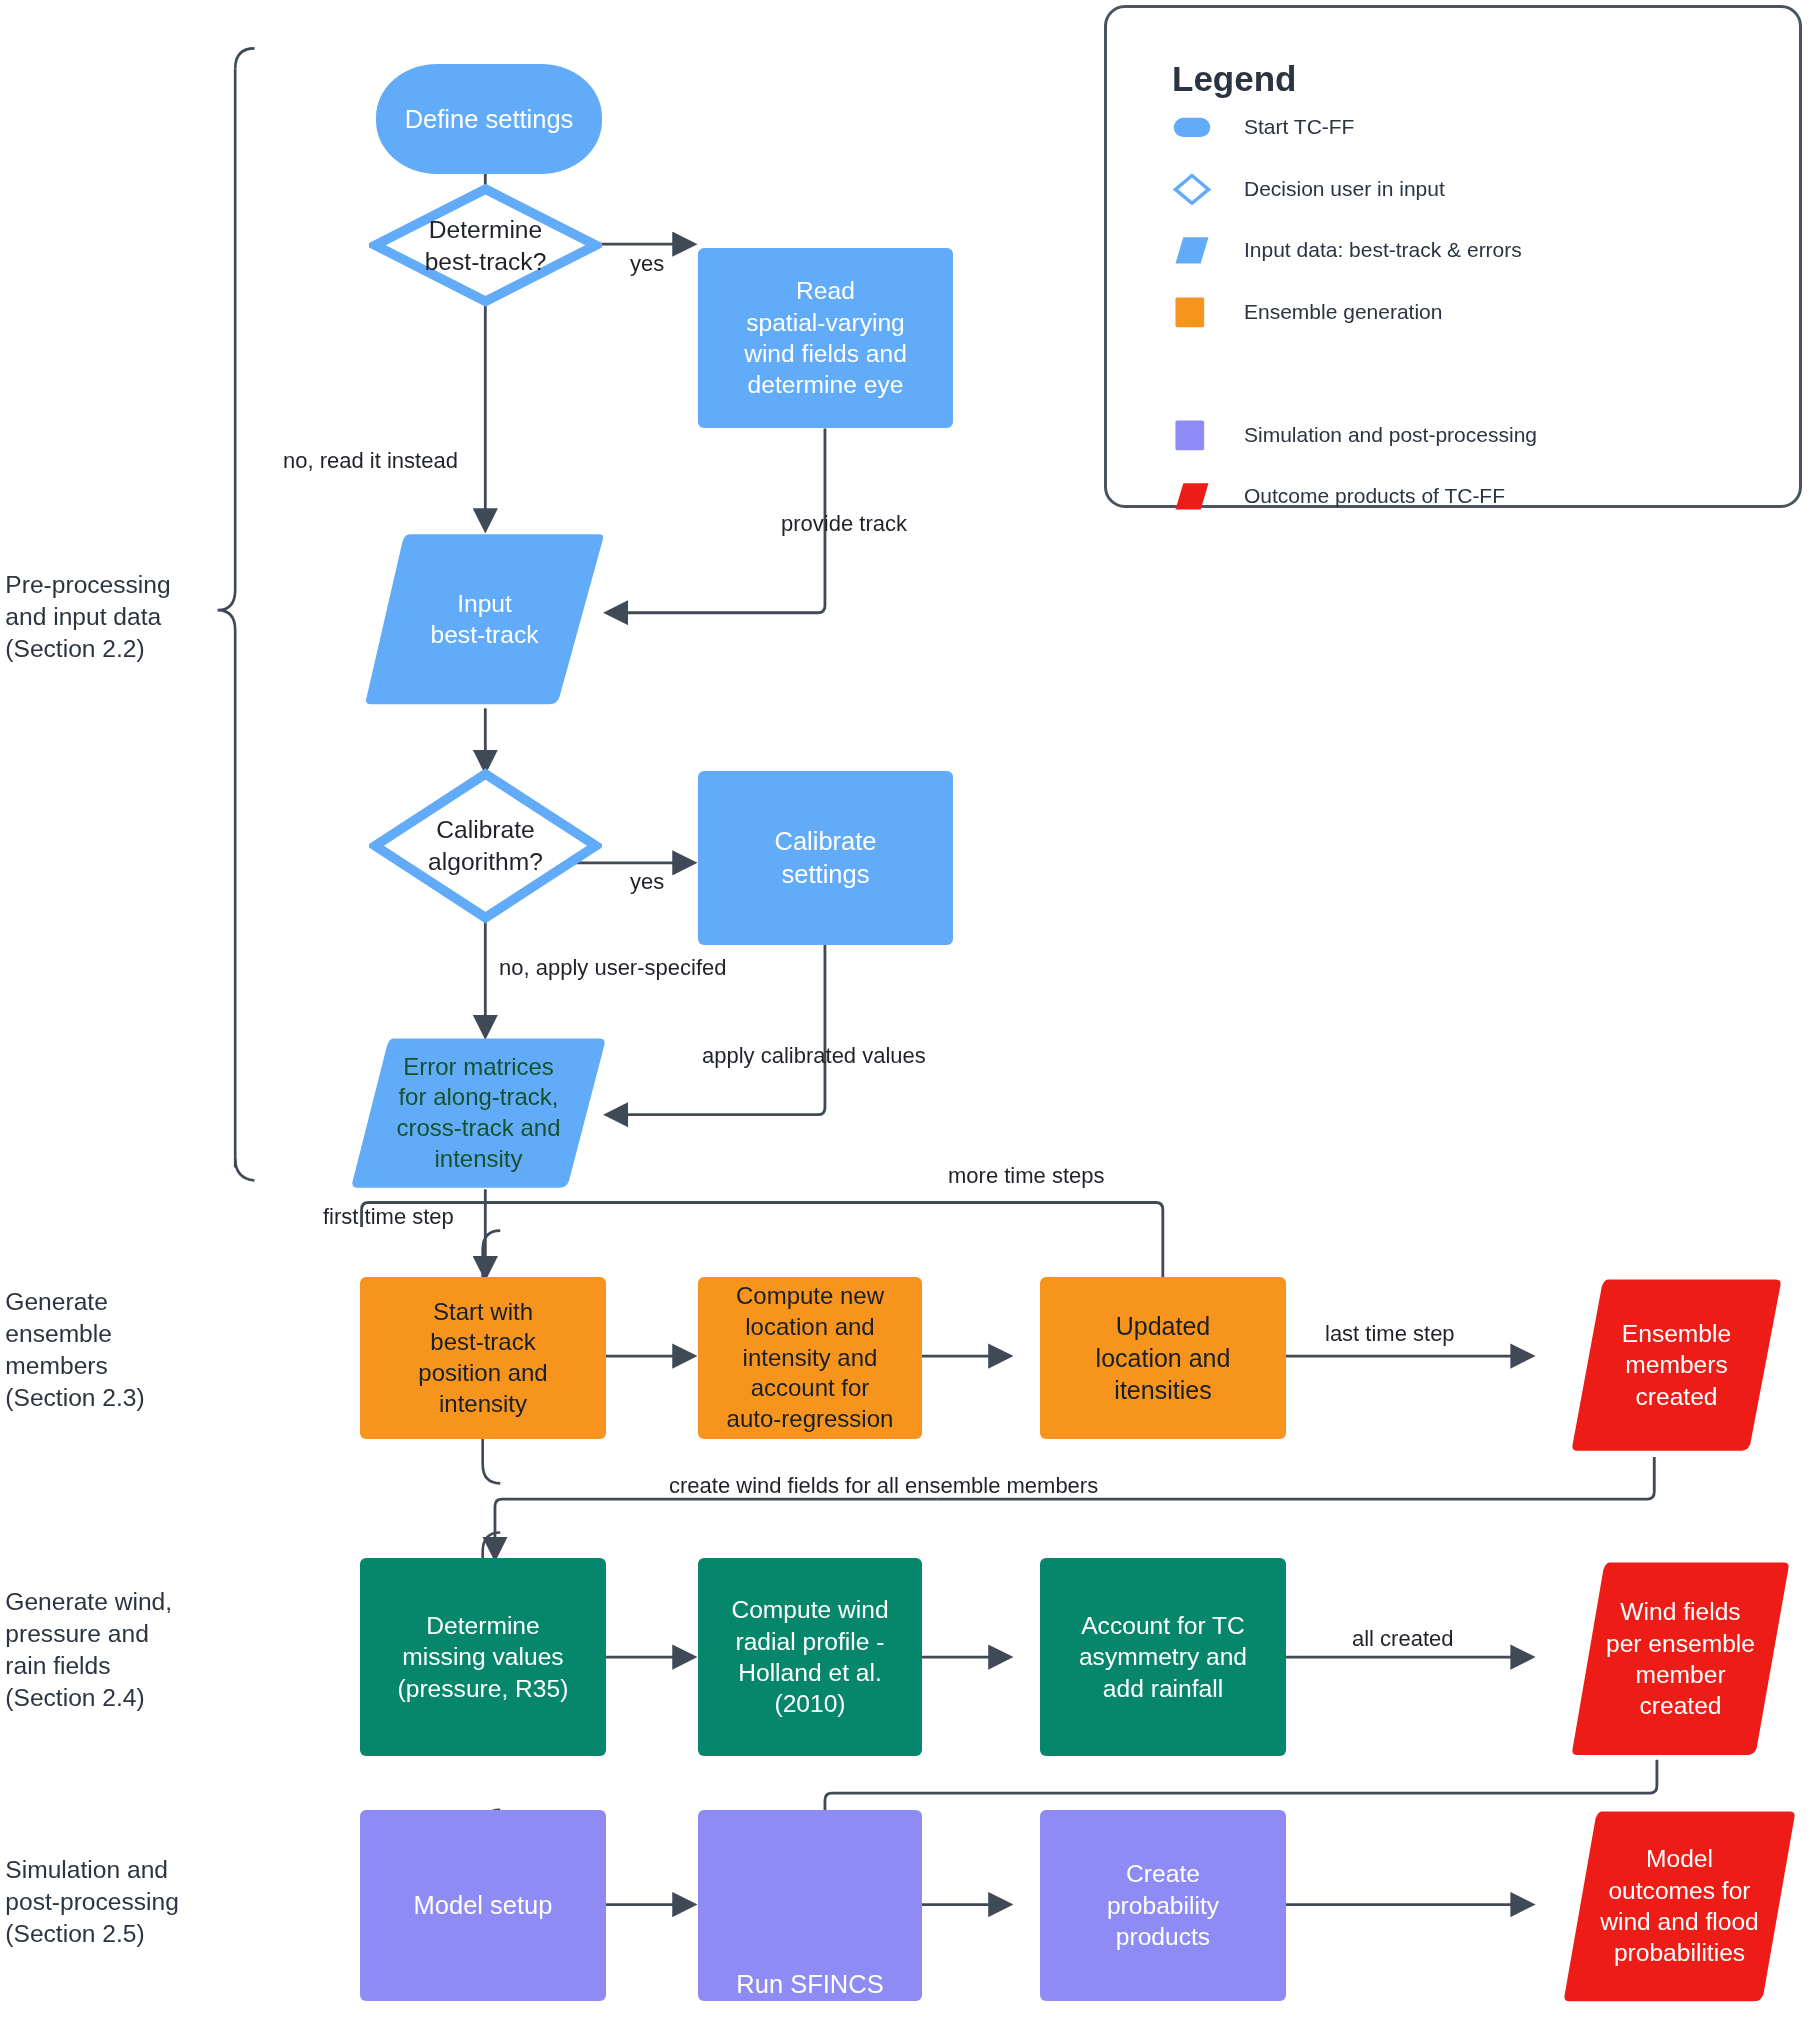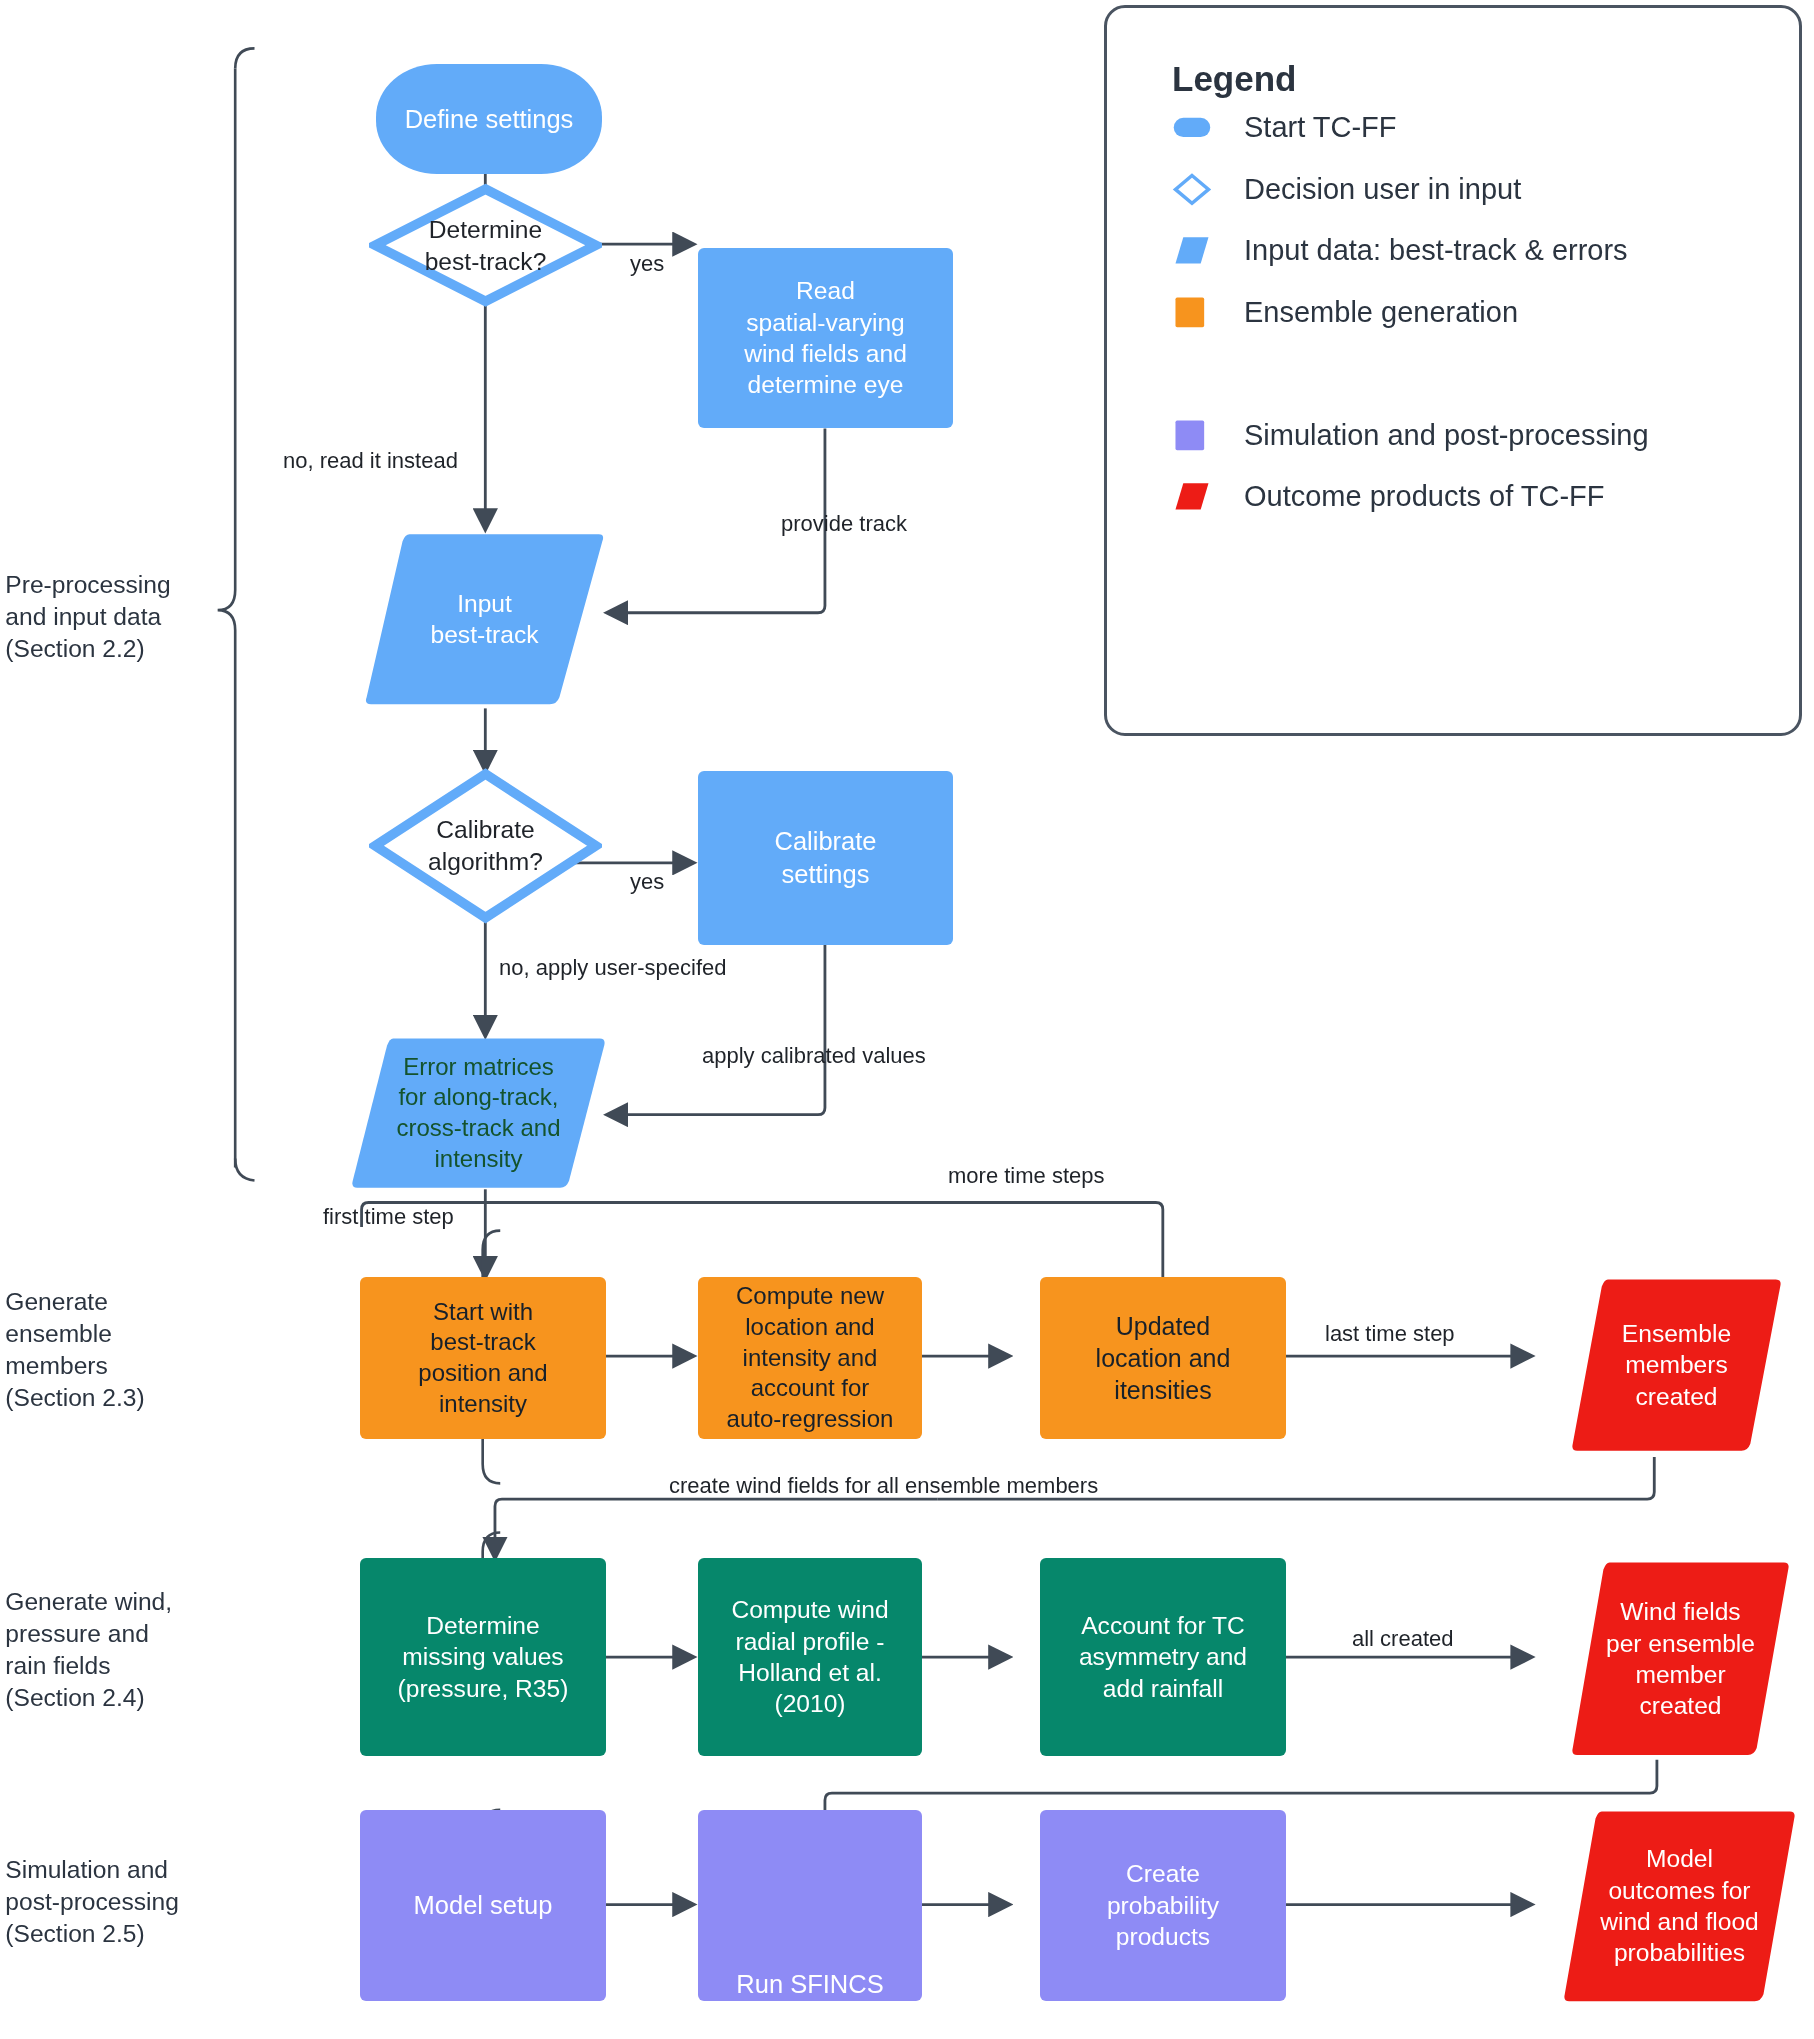--- a/index.html
+++ b/index.html
@@ -37,28 +37,28 @@
 
   
   .elabel{position:absolute;color:#1f2329;white-space:pre;
           font-size:22px;line-height:1.2;}
 
   
   .seclabel{position:absolute;color:#2b3440;white-space:pre-line;
             font-size:24.6px;line-height:1.3;text-align:left;}
 
   
-  #legend{position:absolute;left:1104px;top:5.3px;width:698px;height:731px;
+  #legend{position:absolute;left:1104px;top:5.3px;width:698px;height:503px;
           background:#ffffff;border:3.5px solid #4a5461;border-radius:21px;
           box-sizing:border-box;}
   #legend .title{position:absolute;left:65px;top:51px;font-size:35px;
                  font-weight:bold;color:#2b3440;}
   .lgrow{position:absolute;left:65px;height:42px;display:flex;align-items:center;}
   .lgswatch{width:40px;height:35px;position:relative;flex:0 0 auto;margin-right:32px;}
-  .lgtext{font-size:29px;color:#2b3440;white-space:nowrap;}
+  .lgtext{font-size:21px;color:#2b3440;white-space:nowrap;}
 
   svg.wires{position:absolute;left:0;top:0;width:1814px;height:2039px;
             pointer-events:none;}
 </style>
 </head>
 <body>
 
 <div id="root">
 
   <svg class="wires" viewBox="0 0 2067 2323">

